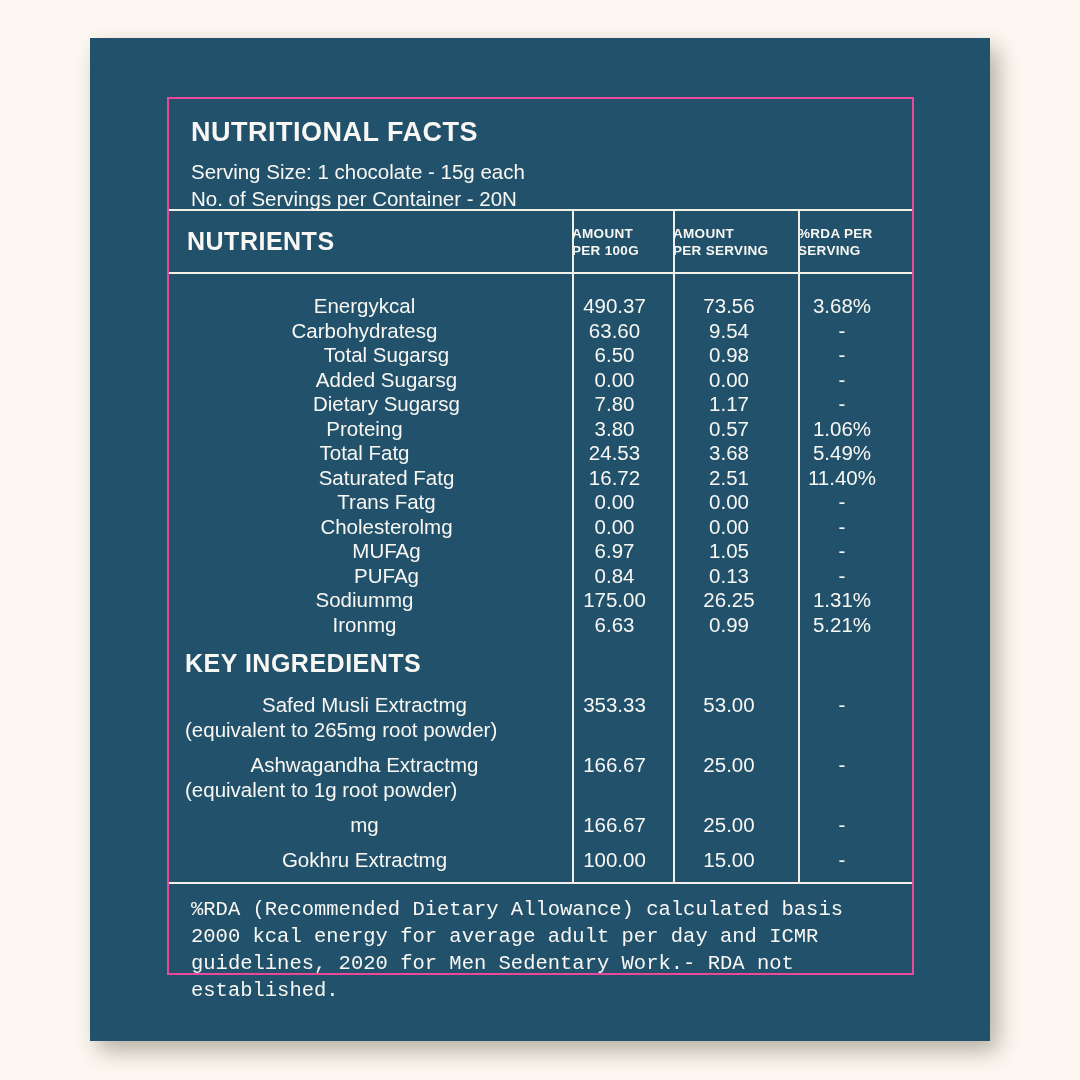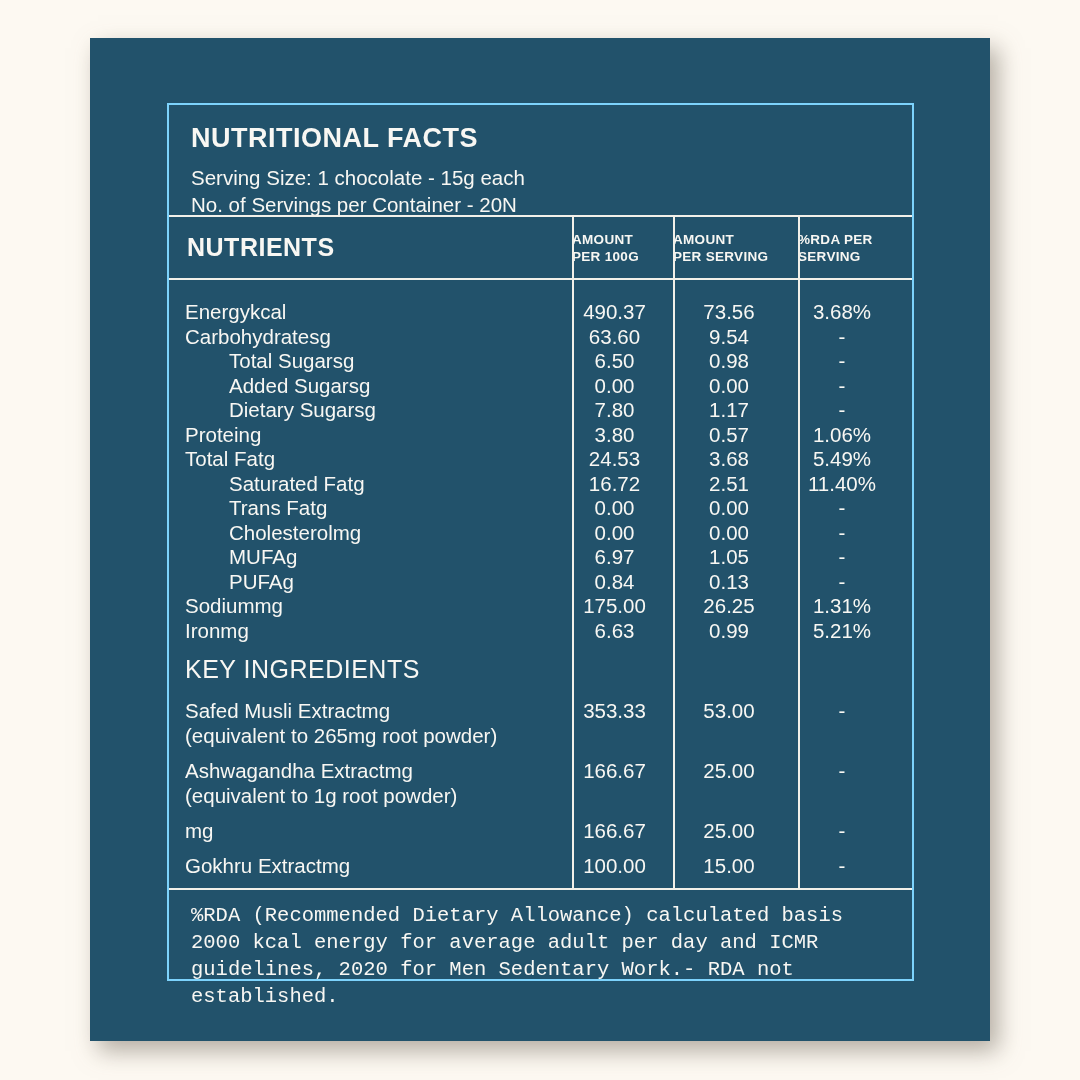--- a/index.html
+++ b/index.html
@@ -11,22 +11,22 @@
     position:relative;
     overflow:hidden;
   }
   .page { position:absolute; inset:0; background:#FDF9F2; }
   .card {
     position:absolute; left:90px; top:38px; width:900px; height:1003px;
     background:#22526B;
     box-shadow:8px 10px 22px rgba(120,112,98,0.55);
   }
   .panel {
-    position:absolute; left:77px; top:65px; width:747px; height:878px;
-    border:2px solid #7dd3fc;
+    position:absolute; left:77px; top:59px; width:747px; height:878px;
+    border:2px solid #ec4899;
     display:flex; flex-direction:column;
   }
   .hr { height:2px; background:#F2F0E9; flex:none; }
 
   
   .head { padding:18px 22px 10px 22px; height:110px; flex:none; }
   .title {
     font-size:27px; font-weight:bold; letter-spacing:0.5px; margin-bottom:10px;
   }
   .serving-line { font-size:20.5px; line-height:27px; font-weight:400; }
@@ -47,32 +47,32 @@
     text-align:left;
   }
   .col-head .h1 { padding-right:14px; }
   .col-head .h2 { padding-right:12px; }
   .col-head .h3 { padding-right:16px; }
 
   .tbody { flex:1; padding-top:20px; overflow:hidden; }
 
   .n-row { font-size:20.5px; line-height:24.5px; }
   .label-cell {
-    display:flex; justify-content:flex-start; align-items:baseline;
+    display:flex; justify-content:center; align-items:baseline;
     padding-left:16px; padding-right:28px;
   }
   .label-cell .nm.indent { padding-left:44px; }
   .unit { font-size:20.5px; }
   .num { text-align:center; }
   .num.c1 { padding-right:16px; }
   .num.c2 { padding-right:34px;margin-left:21px; }
   .num.c3 { padding-right:26px; }
 
   .key-title {
-    font-size:25px; font-weight:normal; letter-spacing:0.5px;
+    font-size:25px; font-weight:bold; letter-spacing:0.5px;
     padding-left:16px; margin:12px 16px 14px 0;
   }
   .ing-entry { margin-bottom:10px; }
   .ing-entry .n-row { line-height:25px; }
   .ing-note { font-size:20.5px; line-height:25px; padding-left:16px; }
 
   
   .footnote { flex:none; padding:12px 22px 12px 22px; height:92px;font-family:Liberation Mono, monospace; }
   .footnote p { font-size:20.5px; line-height:27px; }
 </style>

